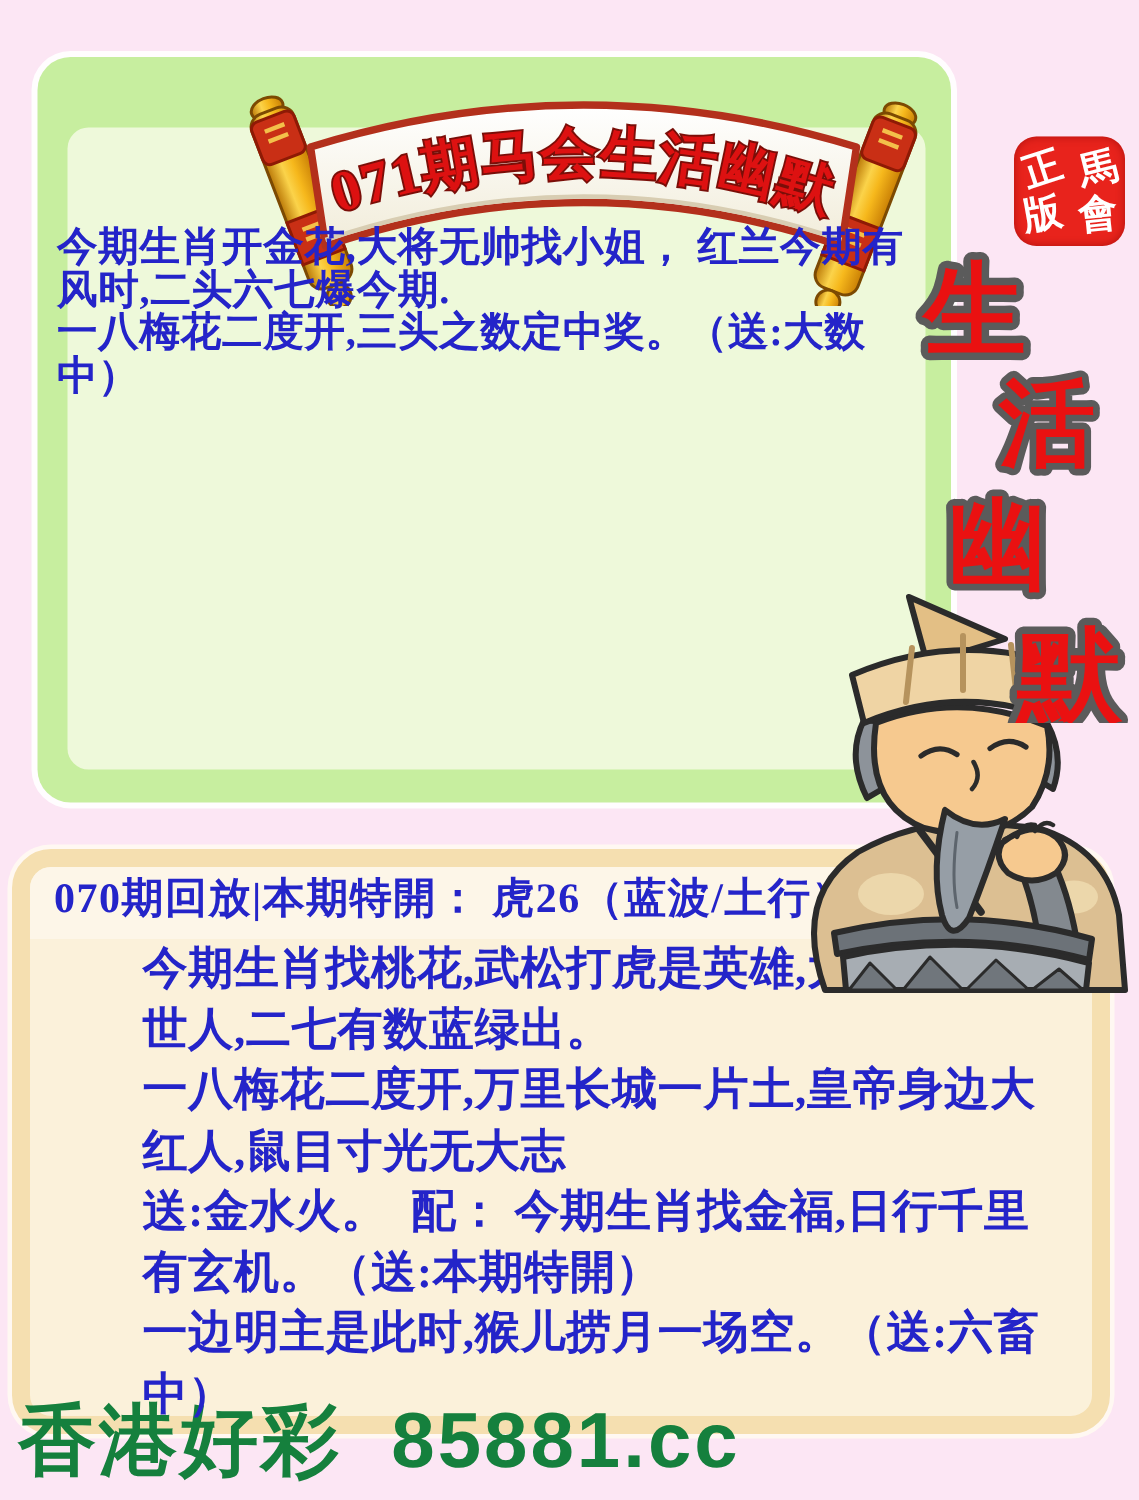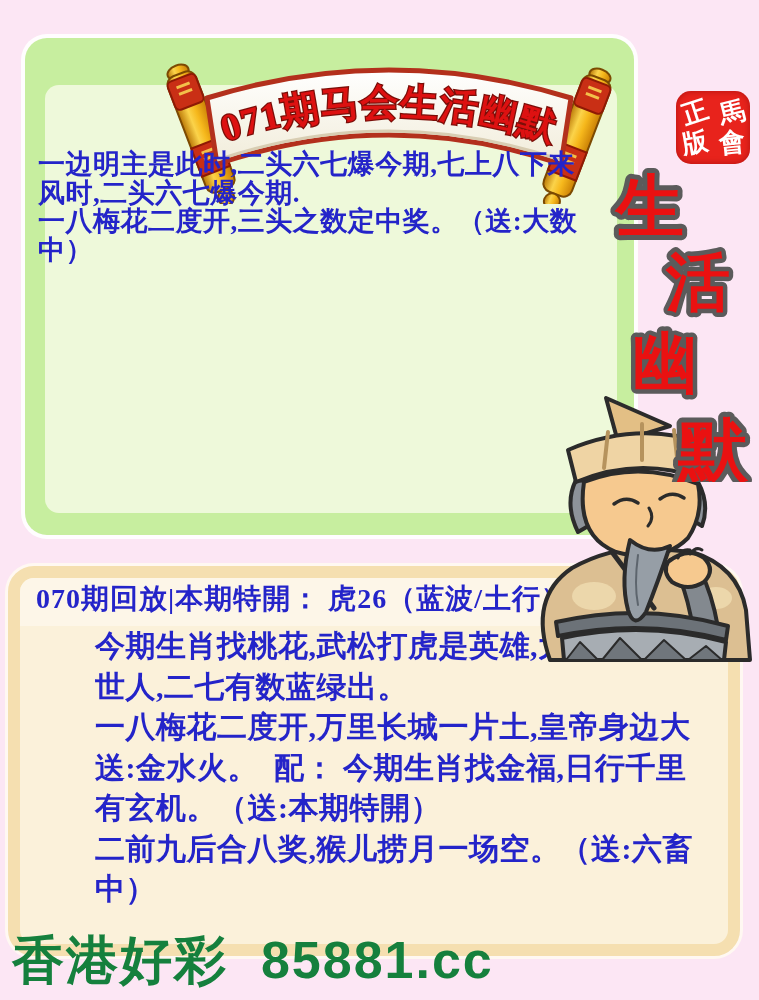--- a/index.html
+++ b/index.html
@@ -119,39 +119,40 @@
   <svg class="side-title" viewBox="0 0 152 316">
     <g font-family="&quot;Liberation Serif&quot;,&quot;DejaVu Serif&quot;,serif" font-weight="bold" fill="#ea1111" stroke="#5b5b5b" paint-order="stroke" stroke-linejoin="round">
       <text x="6" y="64" font-size="68" stroke-width="10">生</text>
       <text x="56" y="138" font-size="64" stroke-width="9">活</text>
       <text x="22" y="220" font-size="66" stroke-width="9">幽</text>
       <text x="68" y="308" font-size="70" stroke-width="10">默</text>
     </g>
   </svg>
 
   <div class="top-text">
-    <div class="line">一边明主是此时,二头六七爆今期,七上八下来</div>
+    <div class="line">今期生肖开金花,大将无帅找小姐， 红兰今期有</div>
     <div class="line">风时,二头六七爆今期.</div>
     <div class="line">一八梅花二度开,三头之数定中奖。（送:大数</div>
     <div class="line">中）</div>
   </div>
 
   <div class="tan-box">
     <div class="tan-band"></div>
   </div>
 
   <div class="replay-header">070期回放|本期特開： 虎26（蓝波/土行）</div>
 
   <div class="bottom-text">
     <div class="line">今期生肖找桃花,武松打虎是英雄,大将赤龙救</div>
     <div class="line">世人,二七有数蓝绿出。</div>
     <div class="line">一八梅花二度开,万里长城一片土,皇帝身边大</div>
+    <div class="line">红人,鼠目寸光无大志</div>
     <div class="line">送:金水火。  配： 今期生肖找金福,日行千里</div>
     <div class="line">有玄机。（送:本期特開）</div>
-    <div class="line">二前九后合八奖,猴儿捞月一场空。（送:六畜</div>
+    <div class="line">一边明主是此时,猴儿捞月一场空。（送:六畜</div>
     <div class="line">中）</div>
   </div>
 
   <svg class="mascot" viewBox="0 0 242 272">
     <g stroke="#2b2b2b" stroke-width="4" stroke-linejoin="round" stroke-linecap="round">
       <path d="M30,270 Q8,208 52,178 Q88,158 128,158 L172,162 Q218,176 226,220 L230,270 Z" fill="#dcbf92"></path>
       <ellipse cx="74" cy="206" rx="22" ry="14" fill="#ecd7ab" stroke="none"></ellipse>
       <ellipse cx="196" cy="208" rx="16" ry="11" fill="#ecd7ab" stroke="none"></ellipse>
       <path d="M168,162 Q196,196 202,270 L176,270 Q172,204 150,170 Z" fill="#83898f"></path>
       <path d="M92,162 L134,218 M146,164 L112,220" fill="none" stroke-width="5"></path>

